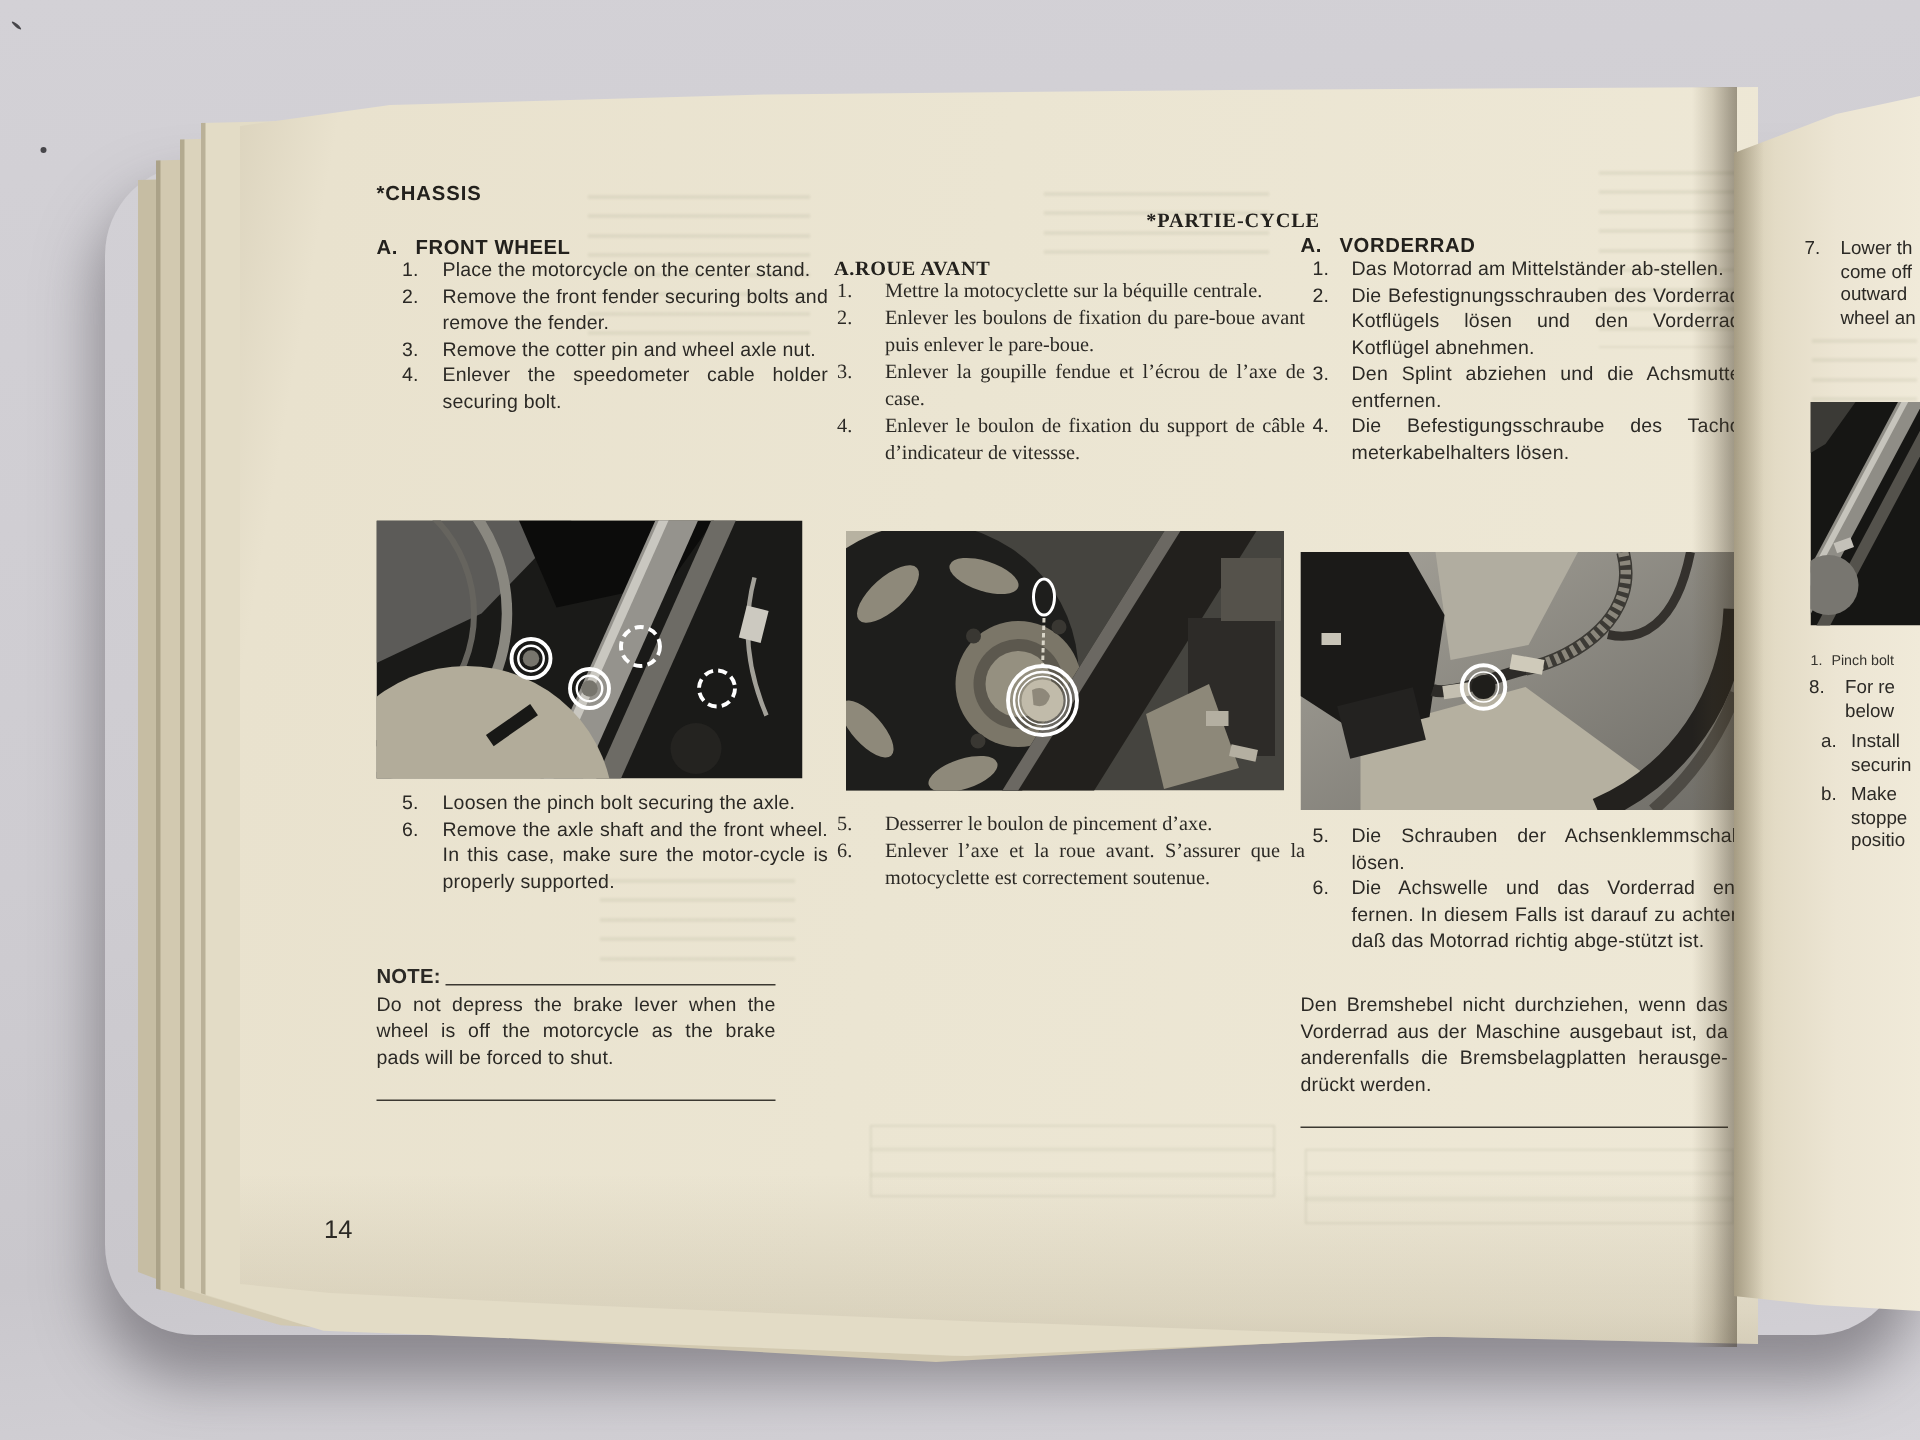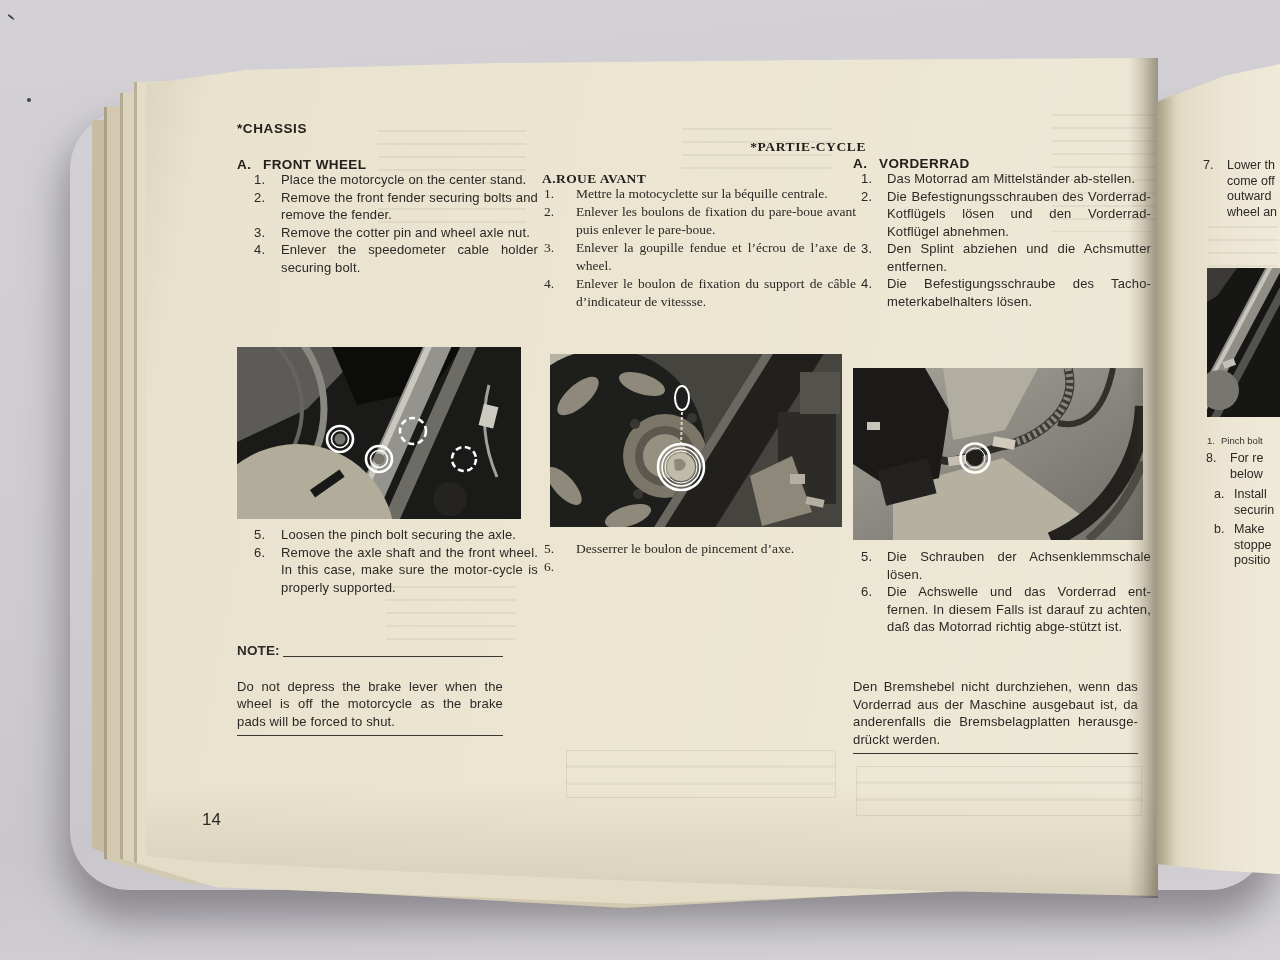--- a/index.html
+++ b/index.html
@@ -15,21 +15,21 @@
   .stack{position:absolute;z-index:1;}
   .s4{left:92px;top:104px;width:1050px;height:800px;background:#c7be a3;}
   .stack.s4{background:#c6bda3;clip-path:polygon(0px 16px,40% 5px,100% 0px,100% 96%,50% 100%,8% 97%,0px 93%);}
   .stack.s3{left:104px;top:92px;width:1040px;height:816px;background:#d2c9b0;
     clip-path:polygon(0px 15px,40% 5px,100% 0px,100% 96.5%,50% 100%,8% 97%,0px 94%);box-shadow:inset 3px 0 0 rgba(125,115,88,.45);}
   .stack.s2{left:120px;top:78px;width:1030px;height:826px;background:#dbd3bc;
     clip-path:polygon(0px 15px,40% 5px,100% 0px,100% 97%,50% 100%,8% 97.5%,0px 94.5%);box-shadow:inset 3px 0 0 rgba(130,120,92,.45);}
   .stack.s1{left:134px;top:66px;width:1020px;height:838px;background:#e3dcc6;
     clip-path:polygon(0px 16px,40% 6px,100% 0px,100% 97.5%,50% 100%,8% 98%,0px 95%);box-shadow:inset 3px 0 0 rgba(135,125,96,.45);}
 
-  .page-main{position:absolute;left:146px;top:58px;width:1012px;height:842px;z-index:5;
+  .page-main{position:absolute;left:160px;top:58px;width:1012px;height:842px;z-index:5;
     background:
       linear-gradient(180deg,rgba(255,255,255,0) 86%,rgba(118,103,68,.14) 97%,rgba(110,95,62,.2) 100%),
       linear-gradient(100deg,#dcd4be 0%,#e9e2ce 6%,#ebe5d2 45%,#eee8d6 100%);
     clip-path:polygon(0px 26px,100px 12px,350px 5px,660px 2px,1012px 0px,
       1012px 838px,790px 833px,490px 823px,225px 812px,60px 804px,0px 798px);
   }
   .page-right{position:absolute;left:1156px;top:58px;width:124px;height:822px;z-index:7;overflow:hidden;
     background:linear-gradient(90deg,#cfc6ac 0%,#e3dbc5 22%,#ece5d3 55%,#f0ead9 100%);
     clip-path:polygon(0px 44px,55% 18px,100% 6px,100% 816px,45% 812px,0px 806px);}
   .gutter{position:absolute;left:1128px;top:58px;width:30px;height:840px;z-index:6;
@@ -46,21 +46,21 @@
   .step .txt{flex:1;text-align:justify;}
   .en,.de{font-size:13px;line-height:17.5px;letter-spacing:.15px;}
   .fr{font-family:"Liberation Serif","DejaVu Serif",serif;font-size:13.5px;line-height:18px;}
   .fr .colhead,.fr .colsec{font-family:"Liberation Serif","DejaVu Serif",serif;text-align:right;}
   .en .steps{padding-left:17px;} .en .num{width:27px;}
   .fr .steps{padding-left:14px;} .fr .num{width:32px;}
   .de .steps{padding-left:8px;}  .de .num{width:26px;}
   .photo{position:absolute;display:block;}
   .notehead{display:flex;align-items:flex-end;font-weight:bold;font-size:13.5px;}
   .noteline{flex:1;border-bottom:1.7px solid #3b3831;margin:0 0 3px 3px;}
-  .notepara{text-align:justify;border-bottom:1.7px solid #3b3831;padding-bottom:5px;margin-top:18px;}
+  .notepara{text-align:justify;border-bottom:1.7px solid #3b3831;padding-bottom:20px;margin-top:1px;}
   .pagenum{position:absolute;font-size:17px;color:#2b2925;}
 
   
   .rp-inner{position:absolute;left:0;top:0;width:100%;height:100%;}
   .rp-shade{position:absolute;left:0;top:0;width:20px;height:100%;
     background:linear-gradient(90deg,rgba(70,58,36,.30),rgba(70,58,36,0));}
   .rstep{position:absolute;display:flex;font-size:12.5px;line-height:15.5px;white-space:nowrap;}
   .rstep .num{flex:none;width:24px;}
   .rcap{position:absolute;font-size:9.5px;color:#35332e;white-space:nowrap;}
   .rcap .cn{margin-right:6px;}
@@ -173,21 +173,21 @@
         <div class="step">
             <span class="num">1.</span>
             <span class="txt">Mettre la motocyclette sur la béquille centrale.</span>
           </div>
         <div class="step">
             <span class="num">2.</span>
             <span class="txt">Enlever les boulons de fixation du pare-boue avant puis enlever le pare-boue.</span>
           </div>
         <div class="step">
             <span class="num">3.</span>
-            <span class="txt">Enlever la goupille fendue et l’écrou de l’axe de wheel.</span>
+            <span class="txt">Enlever la goupille fendue et l’écrou de l’axe de case.</span>
           </div>
         <div class="step">
             <span class="num">4.</span>
             <span class="txt">Enlever le boulon de fixation du support de câble d’indicateur de vitessse.</span>
           </div>
       </div>
 
       <svg class="photo" style="top:296px;left:20px" width="292" height="173" viewBox="0 0 292 173">
         <rect width="292" height="173" fill="#45443f"></rect>
         <polygon points="0,0 62,0 22,42 0,52" fill="#b7b2a1"></polygon>
@@ -224,20 +224,21 @@
         </g>
       </svg>
 
       <div class="abs steps" style="top:482px;display:block">
         <div class="step">
             <span class="num">5.</span>
             <span class="txt">Desserrer le boulon de pincement d’axe.</span>
           </div>
         <div class="step">
             <span class="num">6.</span>
+            <span class="txt">Enlever l’axe et la roue avant. S’assurer que la motocyclette est correctement soutenue.</span>
           </div>
       </div>
 
     </div>
 
     <div class="col de" style="left:707px;top:0;width:290px;height:842px">
       <div class="abs colsec" style="top:97px">
         <span class="secn">A.</span>
         <span>VORDERRAD</span>
       </div>

